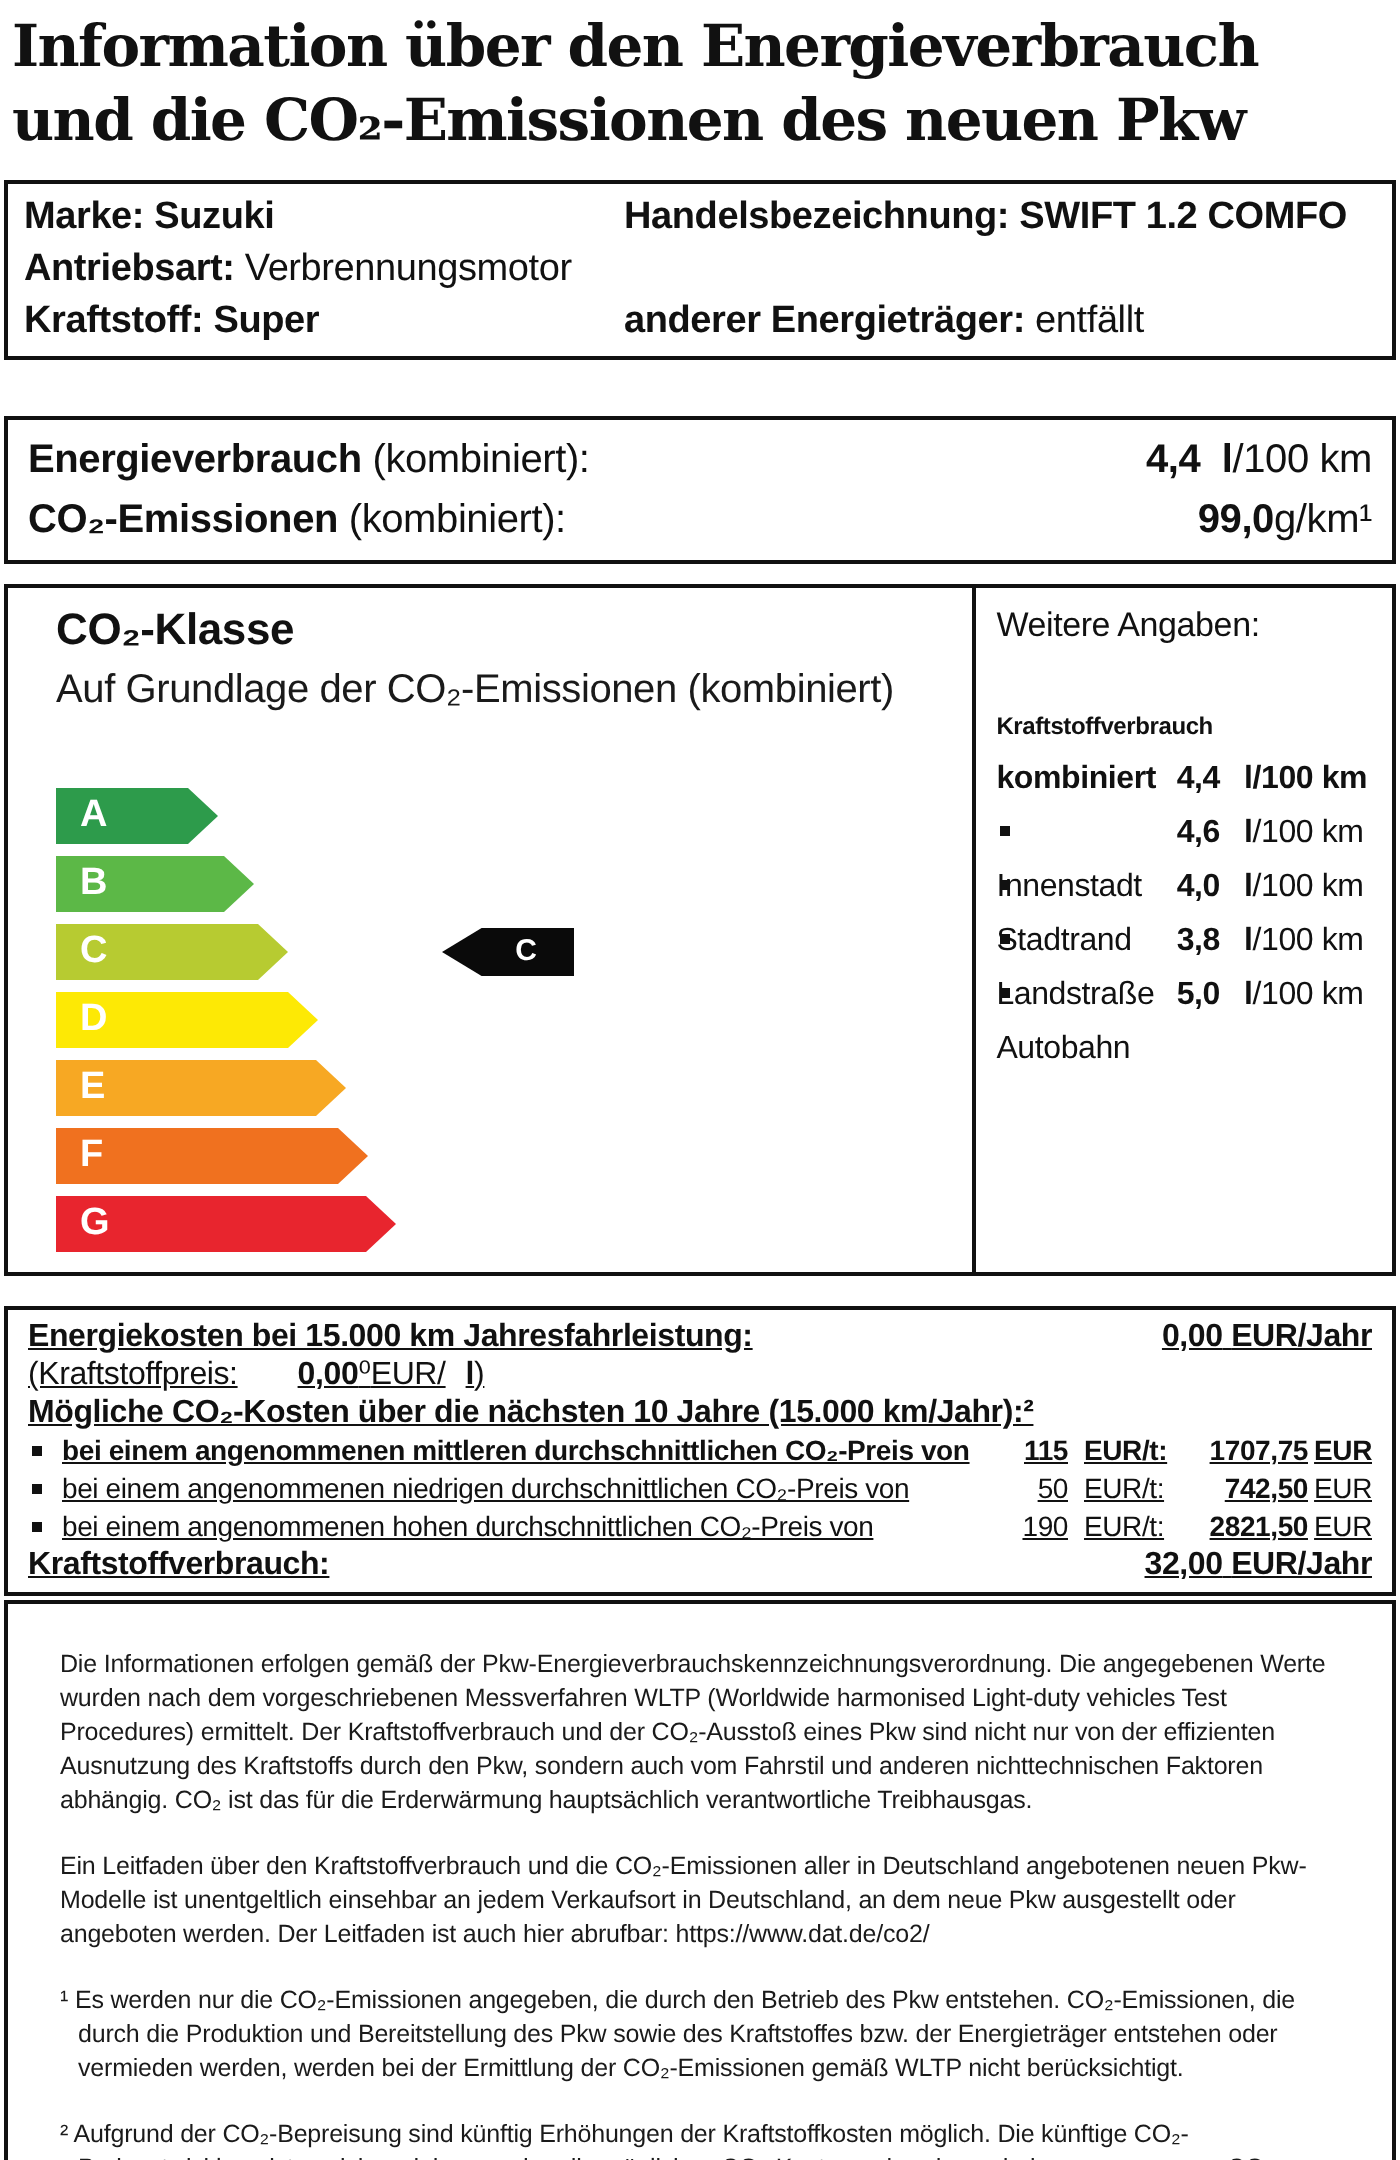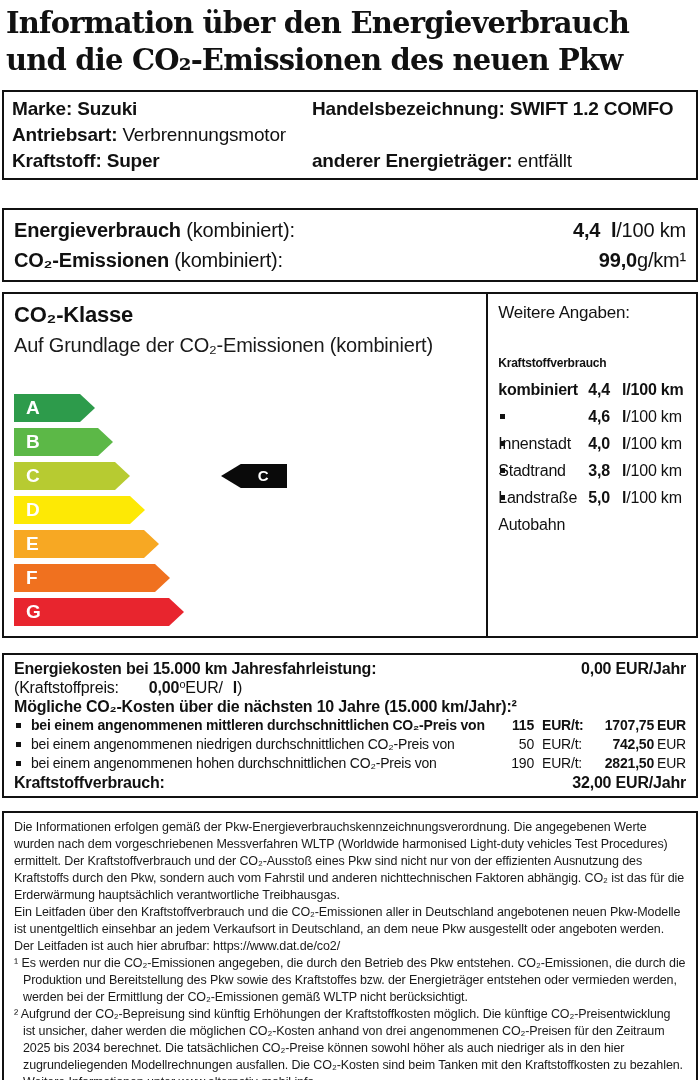--- a/index.html
+++ b/index.html
@@ -16,21 +16,21 @@
   .veh-grid{display:grid;grid-template-columns:300px 1fr;}
   .veh-cell{white-space:nowrap;overflow:hidden;}
   .lab{font-weight:bold;}
   
   .cons{margin-bottom:10px;padding:5px 10px;font-size:20px;line-height:30px;}
   .cons-row{display:flex;align-items:baseline;}
   .cons-left{flex:1;}
   .unit-rest{font-weight:normal;}
   
   .co2box{height:346px;display:flex;margin-bottom:15px;}
-  .co2-left{position:relative;width:517px;box-sizing:border-box;padding:6px 10px;}
+  .co2-left{position:relative;width:517px;box-sizing:border-box;padding:6px 24px;}
   .co2-title{font-weight:bold;font-size:22px;line-height:30px;}
   .co2-sub{font-size:20px;line-height:30px;color:#1a1a1a;}
   .arrows{margin-top:34px;}
   .arrow{height:28px;margin-bottom:6px;color:#fff;font-weight:bold;font-size:19px;line-height:28px;
          padding-left:12px;box-sizing:border-box;
          clip-path:polygon(0 0,calc(100% - 15px) 0,100% 50%,calc(100% - 15px) 100%,0 100%);}
   .aw0{width:81px;}.aw1{width:99px;}.aw2{width:116px;}.aw3{width:131px;}
   .aw4{width:145px;}.aw5{width:156px;}.aw6{width:170px;}
   .indicator{position:absolute;left:217px;top:170px;width:66px;height:24px;color:#fff;font-weight:bold;
          font-size:15px;line-height:24px;text-align:center;box-sizing:border-box;padding-left:18px;
@@ -38,36 +38,36 @@
   .wa{flex:1;border-left:2px solid #111;padding:7px 8px 0 10px;font-size:16px;}
   .wa-title{font-weight:normal;font-size:17px;line-height:24px;margin-bottom:25px;}
   .wa-sec{font-weight:bold;font-size:12px;line-height:26px;}
   .wa-row{display:flex;line-height:27px;height:27px;align-items:baseline;}
   .wa-label{flex:1;}
   .wa-val{width:32px;text-align:right;font-weight:bold;}
   .wa-unit{width:66px;margin-left:12px;}
   .wa-combined{font-weight:bold;}
   .sq{display:inline-block;width:5px;height:5px;background:#111;margin:0 10px 3px 2px;}
   
-  .ek{margin-bottom:13px;padding:4px 10px;font-size:16px;}
+  .ek{margin-bottom:2px;padding:4px 10px;font-size:16px;text-decoration:underline;}
   .ek-row{display:flex;line-height:19px;align-items:baseline;}
   .ek-flex1{flex:1;}
   .ek-bul{display:flex;font-size:14px;line-height:19px;align-items:flex-start;}
   .ek-bul .sq{margin-top:7px;flex:none;}
   .ek-text{white-space:nowrap;overflow:hidden;}
   .ek-price{margin-left:auto;width:32px;text-align:right;flex:none;}
   .ek-punit{width:48px;margin-left:8px;flex:none;}
   .ek-val{width:64px;text-align:right;font-weight:bold;flex:none;}
   .ek-vunit{width:32px;text-align:right;flex:none;}
   .ek-bold{font-weight:bold;}
   .fuel-val{margin-left:30px;}
   .fuel-l{margin-left:10px;}
   
   .legal{padding:6px 10px;font-size:12.5px;line-height:17px;color:#1a1a1a;letter-spacing:-0.1px;}
-  .legal p{margin:0;}
+  .legal p{margin:16px;}
   .fn{padding-left:9px;text-indent:-9px;}
 </style>
 </head>
 <body>
 
 <div class="page">
 
   <div class="title">
     <div>Information über den Energieverbrauch</div>
     <div>und die CO₂-Emissionen des neuen Pkw</div>

